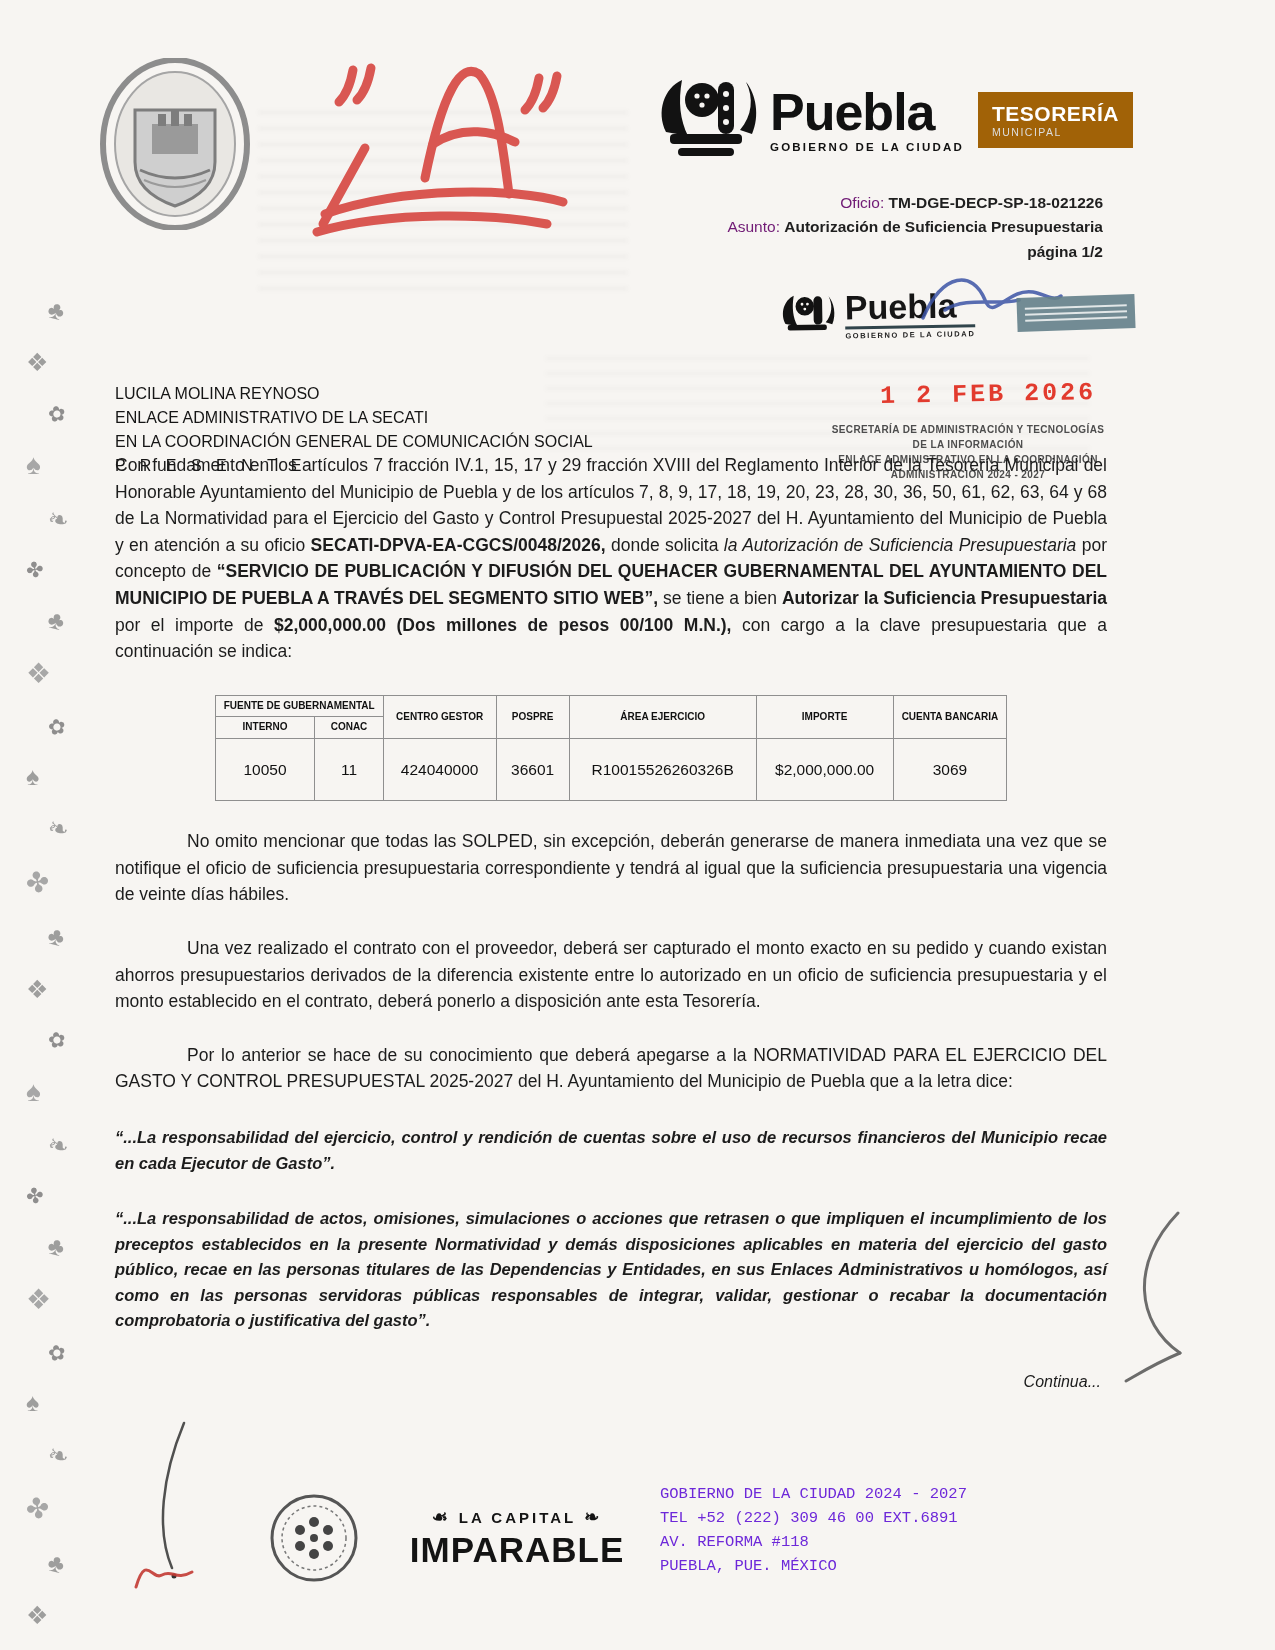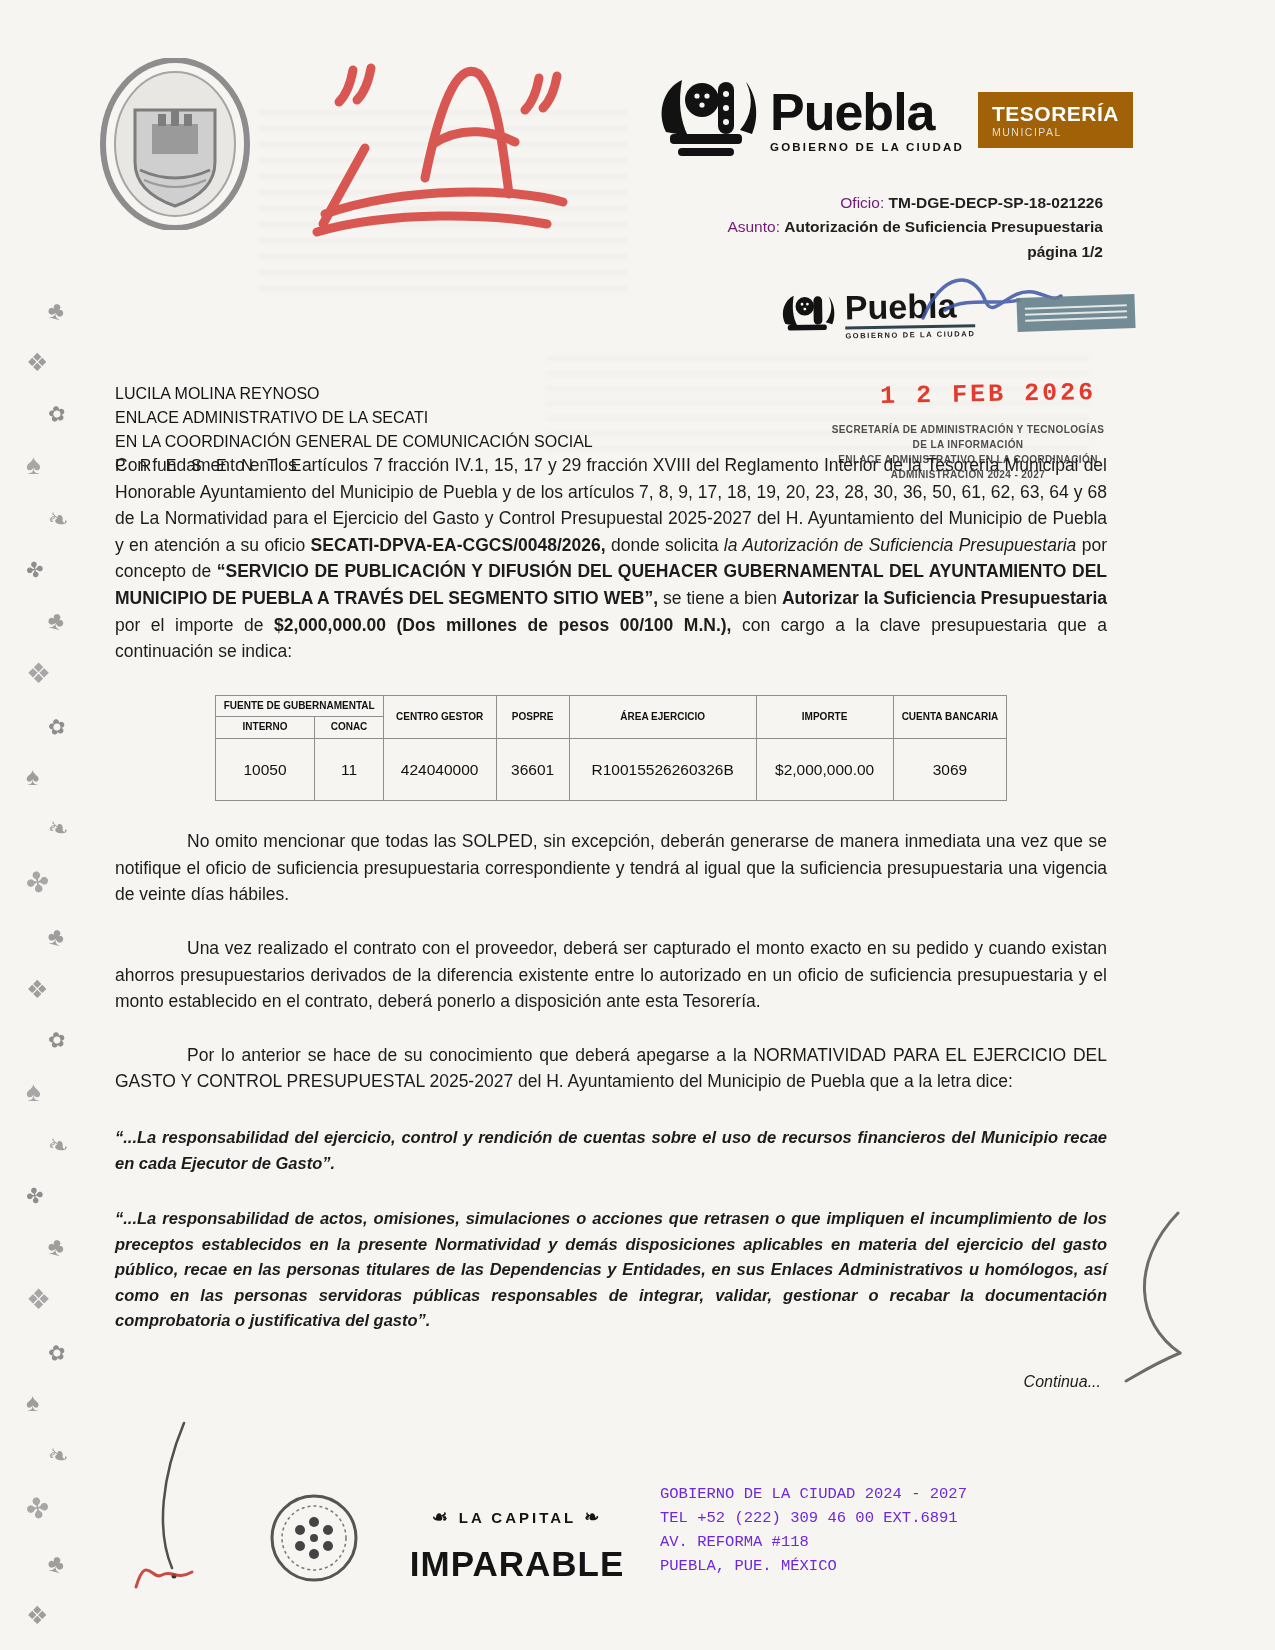--- a/index.html
+++ b/index.html
@@ -78,21 +78,21 @@
   
   .mark-right{position:absolute;left:1108px;top:1205px;pointer-events:none;}
   .mark-curve{position:absolute;left:142px;top:1418px;pointer-events:none;}
   .mark-lu{position:absolute;left:126px;top:1545px;pointer-events:none;}
 
   
   .footer-badge{position:absolute;left:268px;top:1492px;}
   .capital-logo{position:absolute;left:382px;top:1506px;width:270px;text-align:center;color:#141414;}
   .capital-top{display:flex;align-items:center;justify-content:center;gap:8px;font-size:15px;font-weight:bold;letter-spacing:3px;}
   .capital-wing{font-size:18px;}
-  .capital-main{font-size:35px;font-weight:bold;letter-spacing:1px;margin-top:16px;}
+  .capital-main{font-size:35px;font-weight:bold;letter-spacing:1px;margin-top:2px;}
   .footer-address{position:absolute;left:660px;top:1482px;font-family:"Liberation Mono",monospace;font-size:15.5px;line-height:1.55;color:#6d28d9;}
 </style>
 </head>
 <body>
 
 <div class="page">
 
   <div class="orn-strip">
       <span class="orn">♣</span>
       <span class="orn">❖</span>

